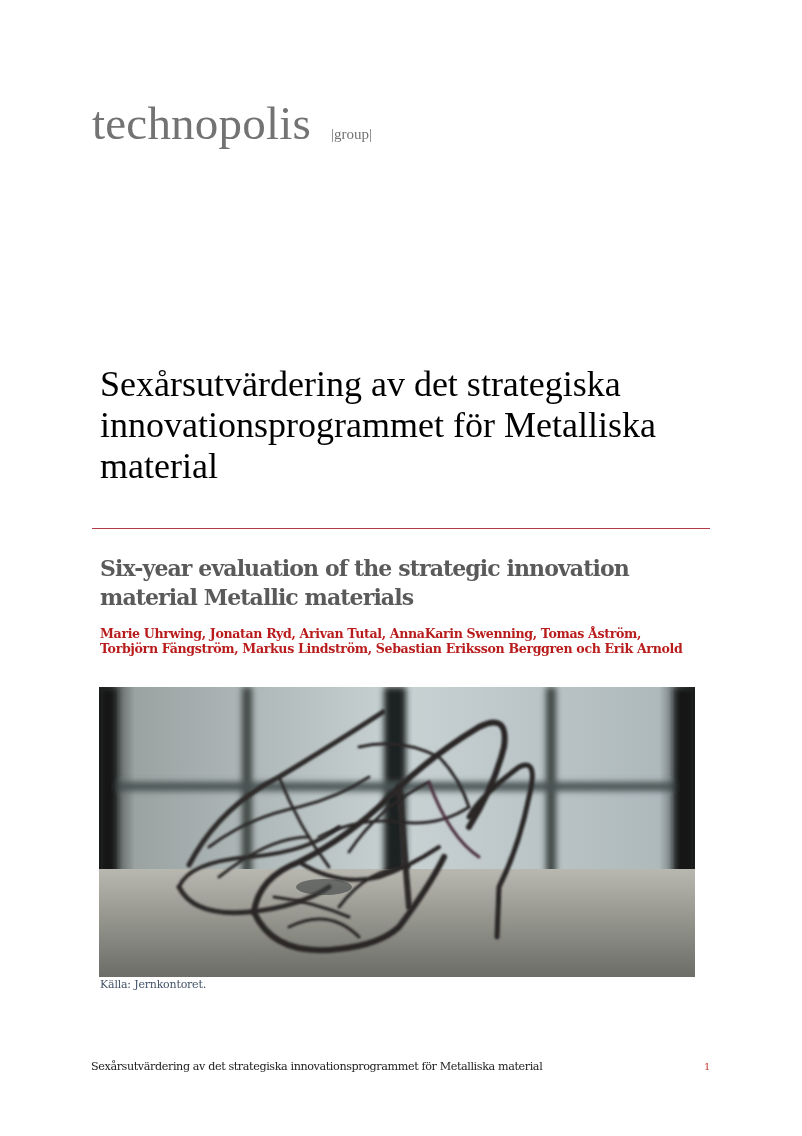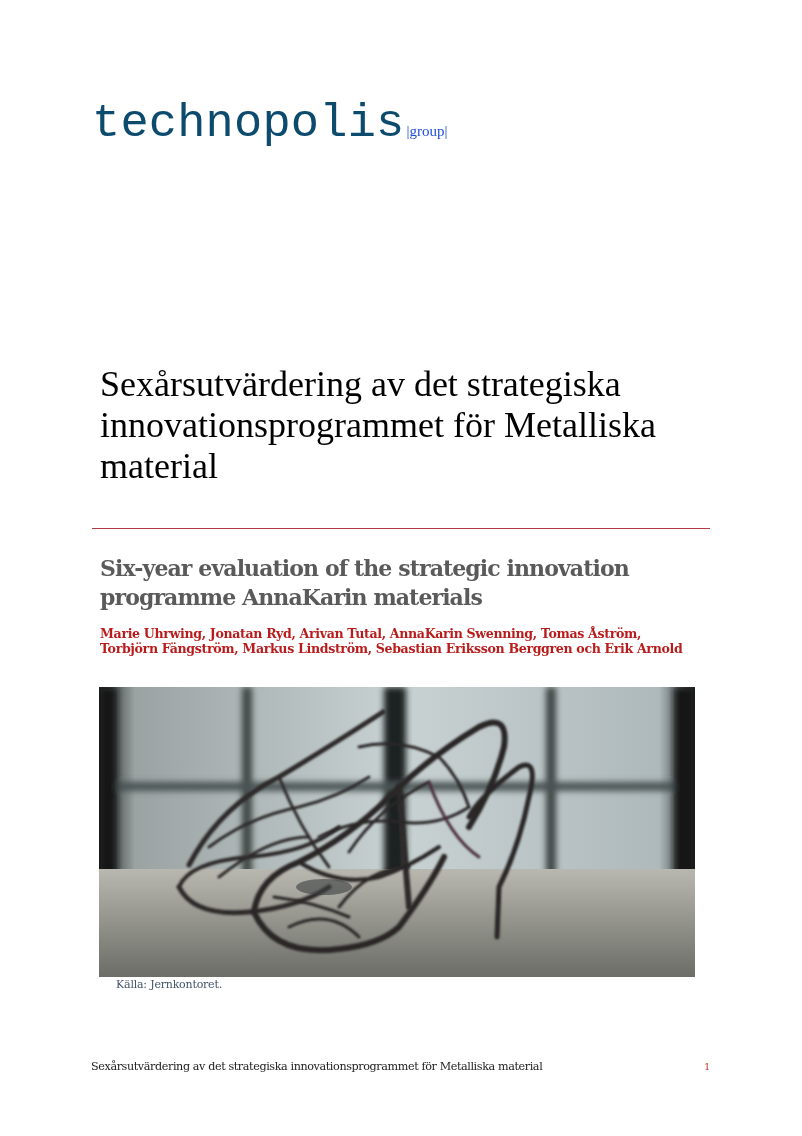--- a/index.html
+++ b/index.html
@@ -15,30 +15,30 @@
       font-family: "DejaVu Serif", "Liberation Serif", serif;
     }
     .logo {
       position: absolute;
       left: 92px;
       top: 100px;
       white-space: nowrap;
       line-height: 1;
     }
     .logo-main {
-      font-family: Liberation Mono, monospace;
+      font-family: Liberation Serif, serif;
       font-size: 47px;
-      color: #0c4a6e;
+      color: #737373;
       letter-spacing: 0.2px;
     }
     .logo-sub {
       font-family: "Liberation Serif", serif;
       font-size: 15px;
-      color: #1d4ed8;
-      margin-left: 2px;
+      color: #737373;
+      margin-left: 20px;
       vertical-align: baseline;
     }
     .main-title {
       position: absolute;
       left: 100px;
       top: 364px;
       width: 620px;
       margin: 0;
       font-family: "Liberation Serif", serif;
       font-weight: normal;
@@ -87,21 +87,21 @@
       width: 596px;
       height: 290px;
       overflow: hidden;
       background: #4a4f52;
     }
     .photo svg {
       display: block;
     }
     .caption {
       position: absolute;
-      left: 116px;
+      left: 100px;
       top: 978px;
       font-family: "DejaVu Serif", serif;
       font-size: 11px;
       color: #44546a;
       letter-spacing: -0.2px;
     }
     .footer-text {
       position: absolute;
       left: 91px;
       top: 1060px;
@@ -124,21 +124,21 @@
 <body>
 
 <div class="logo">
   <span class="logo-main">technopolis</span><span class="logo-sub">|group|</span>
 </div>
 
 <h1 class="main-title">Sexårsutvärdering av det strategiska innovationsprogrammet för Metalliska material</h1>
 
 <div class="rule"></div>
 
-<h2 class="subtitle">Six-year evaluation of the strategic innovation programme AnnaKarin materials</h2>
+<h2 class="subtitle">Six-year evaluation of the strategic innovation material Metallic materials</h2>
 
 <p class="authors">Marie Uhrwing, Jonatan Ryd, Arivan Tutal, AnnaKarin Swenning, Tomas Åström, Torbjörn Fängström, Markus Lindström, Sebastian Eriksson Berggren och Erik Arnold</p>
 
 <div class="photo">
   <svg width="596" height="290" viewBox="0 0 596 290" xmlns="http://www.w3.org/2000/svg">
     <defs>
       <linearGradient id="win" x1="0" y1="0" x2="1" y2="0">
         <stop offset="0" stop-color="#1e2322"></stop>
         <stop offset="0.06" stop-color="#9aa3a2"></stop>
         <stop offset="0.5" stop-color="#c9d2d3"></stop>

